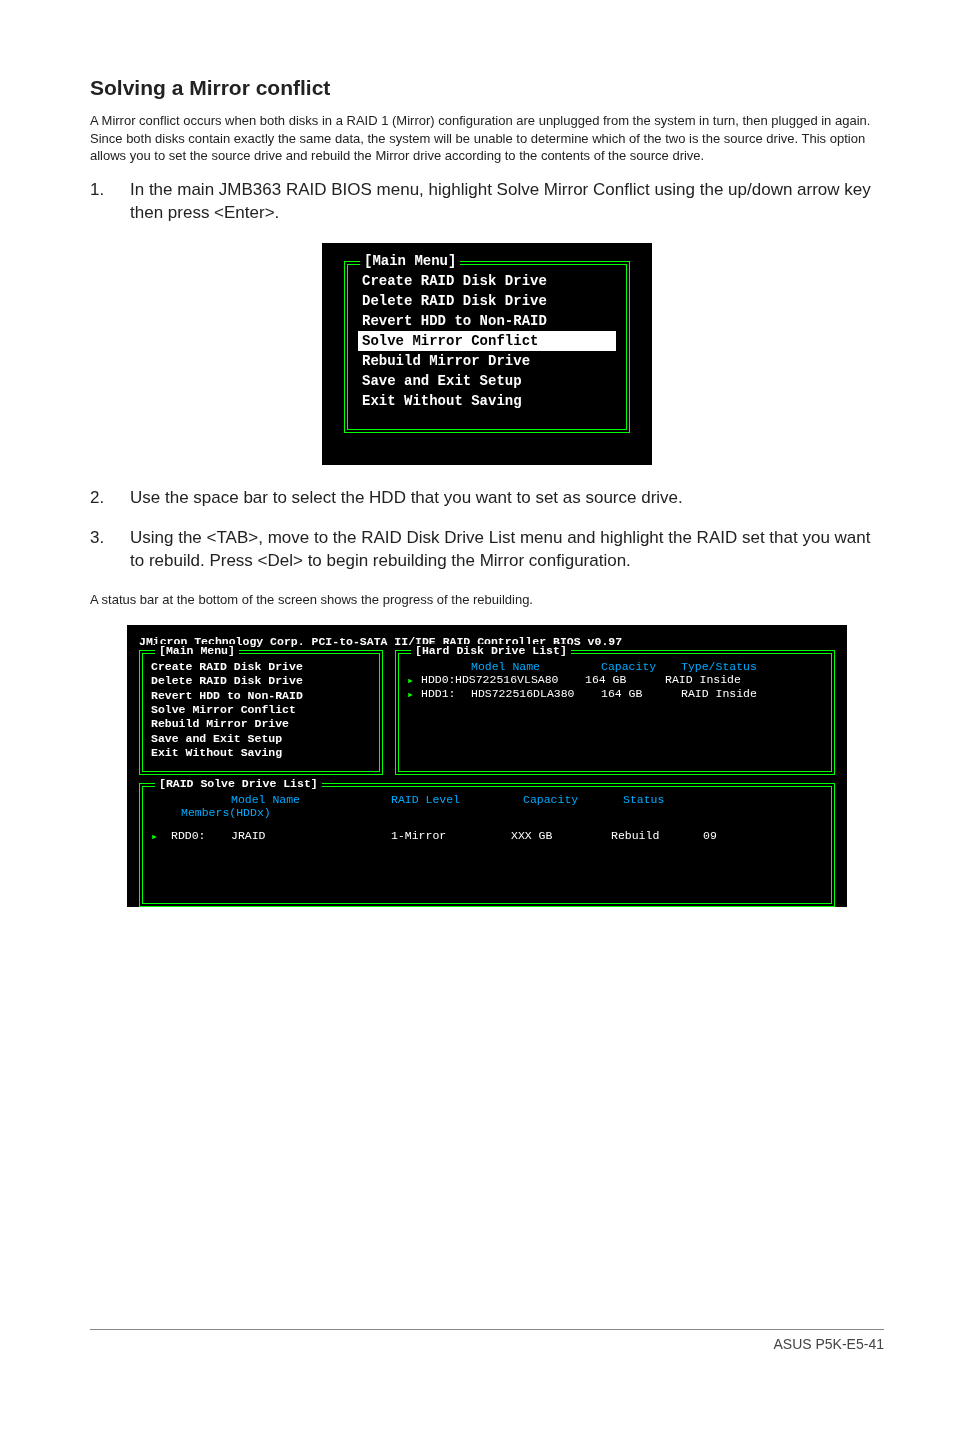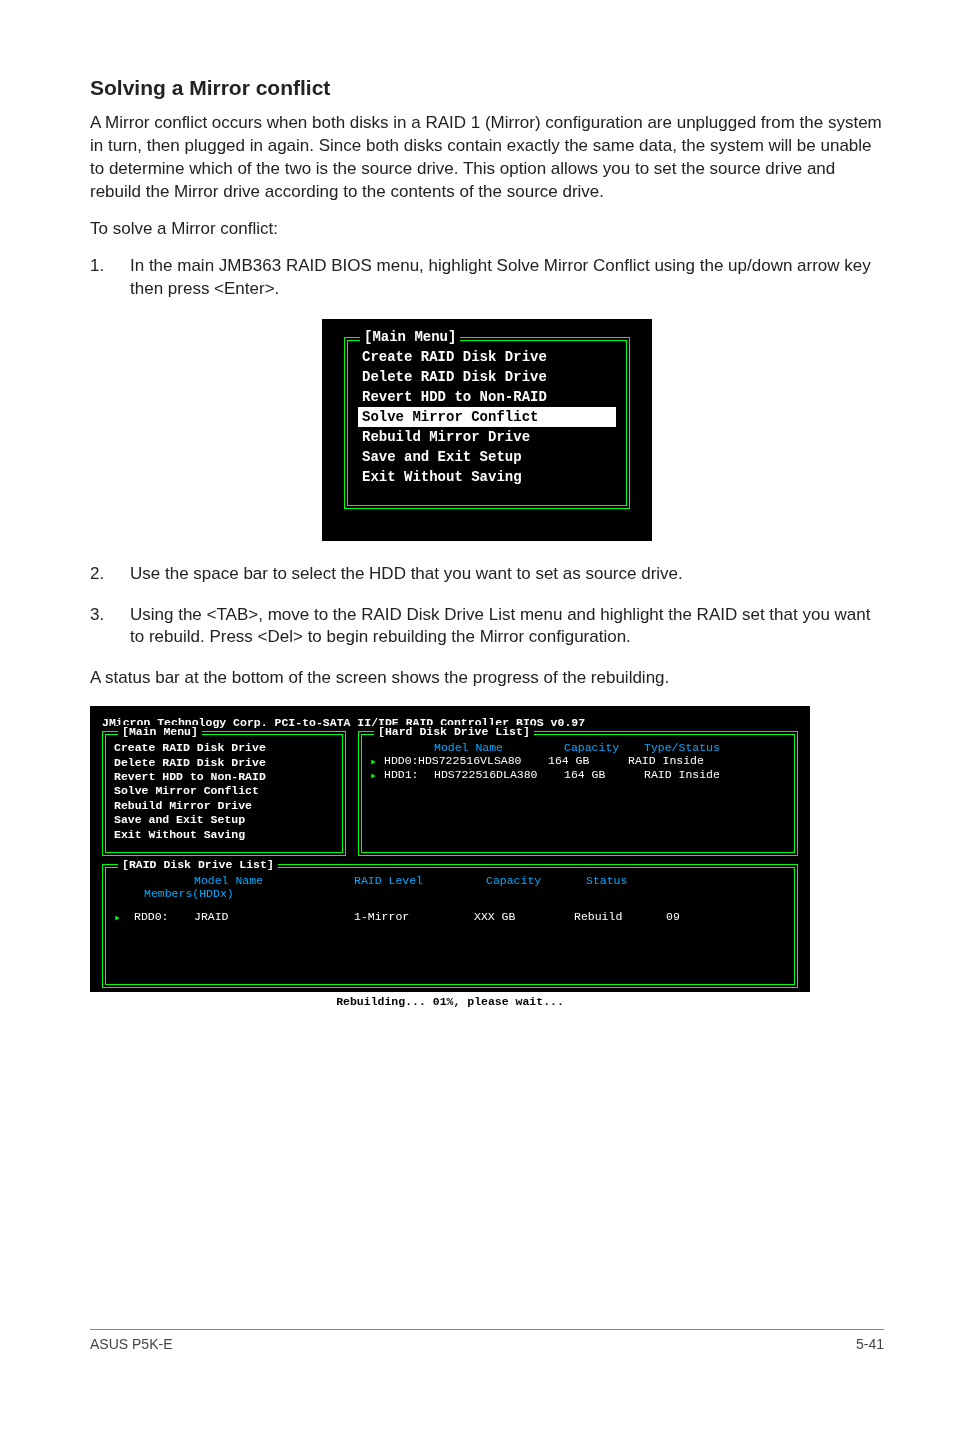--- a/index.html
+++ b/index.html
@@ -15,21 +15,21 @@
     box-sizing: border-box;
     min-height: 1380px;
     position: relative;
   }
   h2.section-title {
     font-size: 21px;
     font-weight: bold;
     margin: 0 0 12px 0;
   }
   p.body {
-    font-size: 17px;
+    font-size: 13px;
     line-height: 1.35;
     margin: 0 0 14px 0;
   }
   ol.steps {
     list-style: none;
     padding: 0;
     margin: 0 0 18px 0;
   }
   ol.steps > li {
     display: flex;
@@ -85,21 +85,21 @@
   }
   .step-block {
     margin-left: 40px;
     margin-bottom: 14px;
   }
   .triangle {
     display: inline-block;
   }
   .bios-large-wrapper {
     display: flex;
-    justify-content: flex-start;
+    justify-content: center;
     margin: 16px 0 0 0;
   }
   .bios-large {
     background: #000;
     width: 720px;
     box-sizing: border-box;
     padding: 10px 12px 0 12px;
     font-family: "Courier New", monospace;
     font-size: 11.5px;
     color: #fff;
@@ -167,35 +167,34 @@
     margin-right: -12px;
   }
   .footer {
     position: absolute;
     bottom: 28px;
     left: 90px;
     right: 70px;
     border-top: 1px solid #888;
     padding-top: 6px;
     display: flex;
-    justify-content: space-between;
+    justify-content: flex-end;
     font-size: 14px;
     color: #444;
   }
 </style>
 </head>
 <body>
 
 <div class="page">
 
   <h2 class="section-title">Solving a Mirror conflict</h2>
 
   <p class="body">A Mirror conflict occurs when both disks in a RAID 1 (Mirror) configuration are unplugged from the system in turn, then plugged in again. Since both disks contain exactly the same data, the system will be unable to determine which of the two is the source drive. This option allows you to set the source drive and rebuild the Mirror drive according to the contents of the source drive.</p>
 
-  <p class="body">To solve a Mirror conflict:</p>
 
   <ol class="steps">
     <li>
       <span class="num">1.</span>
       <span class="txt">In the main JMB363 RAID BIOS menu, highlight Solve Mirror Conflict using the up/down arrow key then press &lt;Enter&gt;.</span>
     </li>
   </ol>
 
   <div class="bios-box-wrapper">
     <div class="bios-small">
@@ -264,42 +263,41 @@
             <span class="arrow">▸</span>
             <span class="sp" style="width:50px;">HDD1:</span>
             <span class="sp" style="width:130px;">HDS722516DLA380</span>
             <span class="sp" style="width:80px;">164 GB</span>
             <span class="sp">RAID Inside</span>
           </div>
         </div>
       </div>
 
       <div class="panel raid">
-        <span class="panel-title">[RAID Disk Drive List]</span>
+        <span class="panel-title">[RAID Solve Drive List]</span>
         <div class="raid-header">
           <span class="sp" style="width:80px;"></span>
           <span class="sp" style="width:160px;">Model Name</span>
           <span class="sp" style="width:132px;">RAID Level</span>
           <span class="sp" style="width:100px;">Capacity</span>
           <span class="sp">Status</span>
         </div>
         <div class="members">Members(HDDx)</div>
         <div class="raid-row">
           <span class="sp" style="width:20px; color:#0f0;">▸</span>
           <span class="sp" style="width:60px;">RDD0:</span>
           <span class="sp" style="width:160px;">JRAID</span>
           <span class="sp" style="width:120px;">1-Mirror</span>
           <span class="sp" style="width:100px;">XXX GB</span>
           <span class="sp" style="width:92px;">Rebuild</span>
           <span class="sp">09</span>
         </div>
         <div class="raid-space"></div>
       </div>
 
-      <div class="rebuild-bar">Rebuilding... 01%, please wait...</div>
     </div>
   </div>
 
   <div class="footer">
     <span>ASUS P5K-E</span>
     <span>5-41</span>
   </div>
 
 </div>
 

